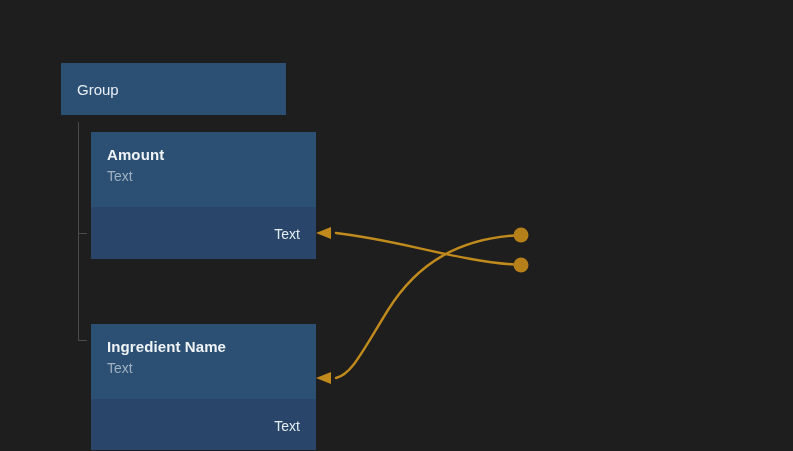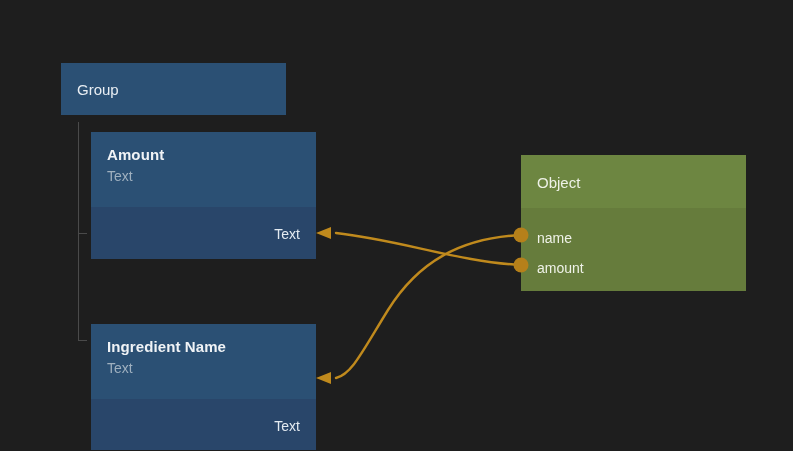--- a/index.html
+++ b/index.html
@@ -180,26 +180,17 @@
   <div class="node node-blue" id="node-ingredient">
     <div class="header">
       <div class="title">Ingredient Name</div>
       <div class="subtitle">Text</div>
     </div>
     <div class="body">
       <div class="port-row">Text</div>
     </div>
   </div>
 
-  <div class="node node-green">
-    <div class="header">
-      <div class="title">Object</div>
-    </div>
-    <div class="body">
-      <div class="field" id="field-name">name</div>
-      <div class="field" id="field-amount">amount</div>
-    </div>
-  </div>
 
   <div class="port-dot" id="dot-name"></div>
   <div class="port-dot" id="dot-amount"></div>
 
 </div>
 
 </body></html>

